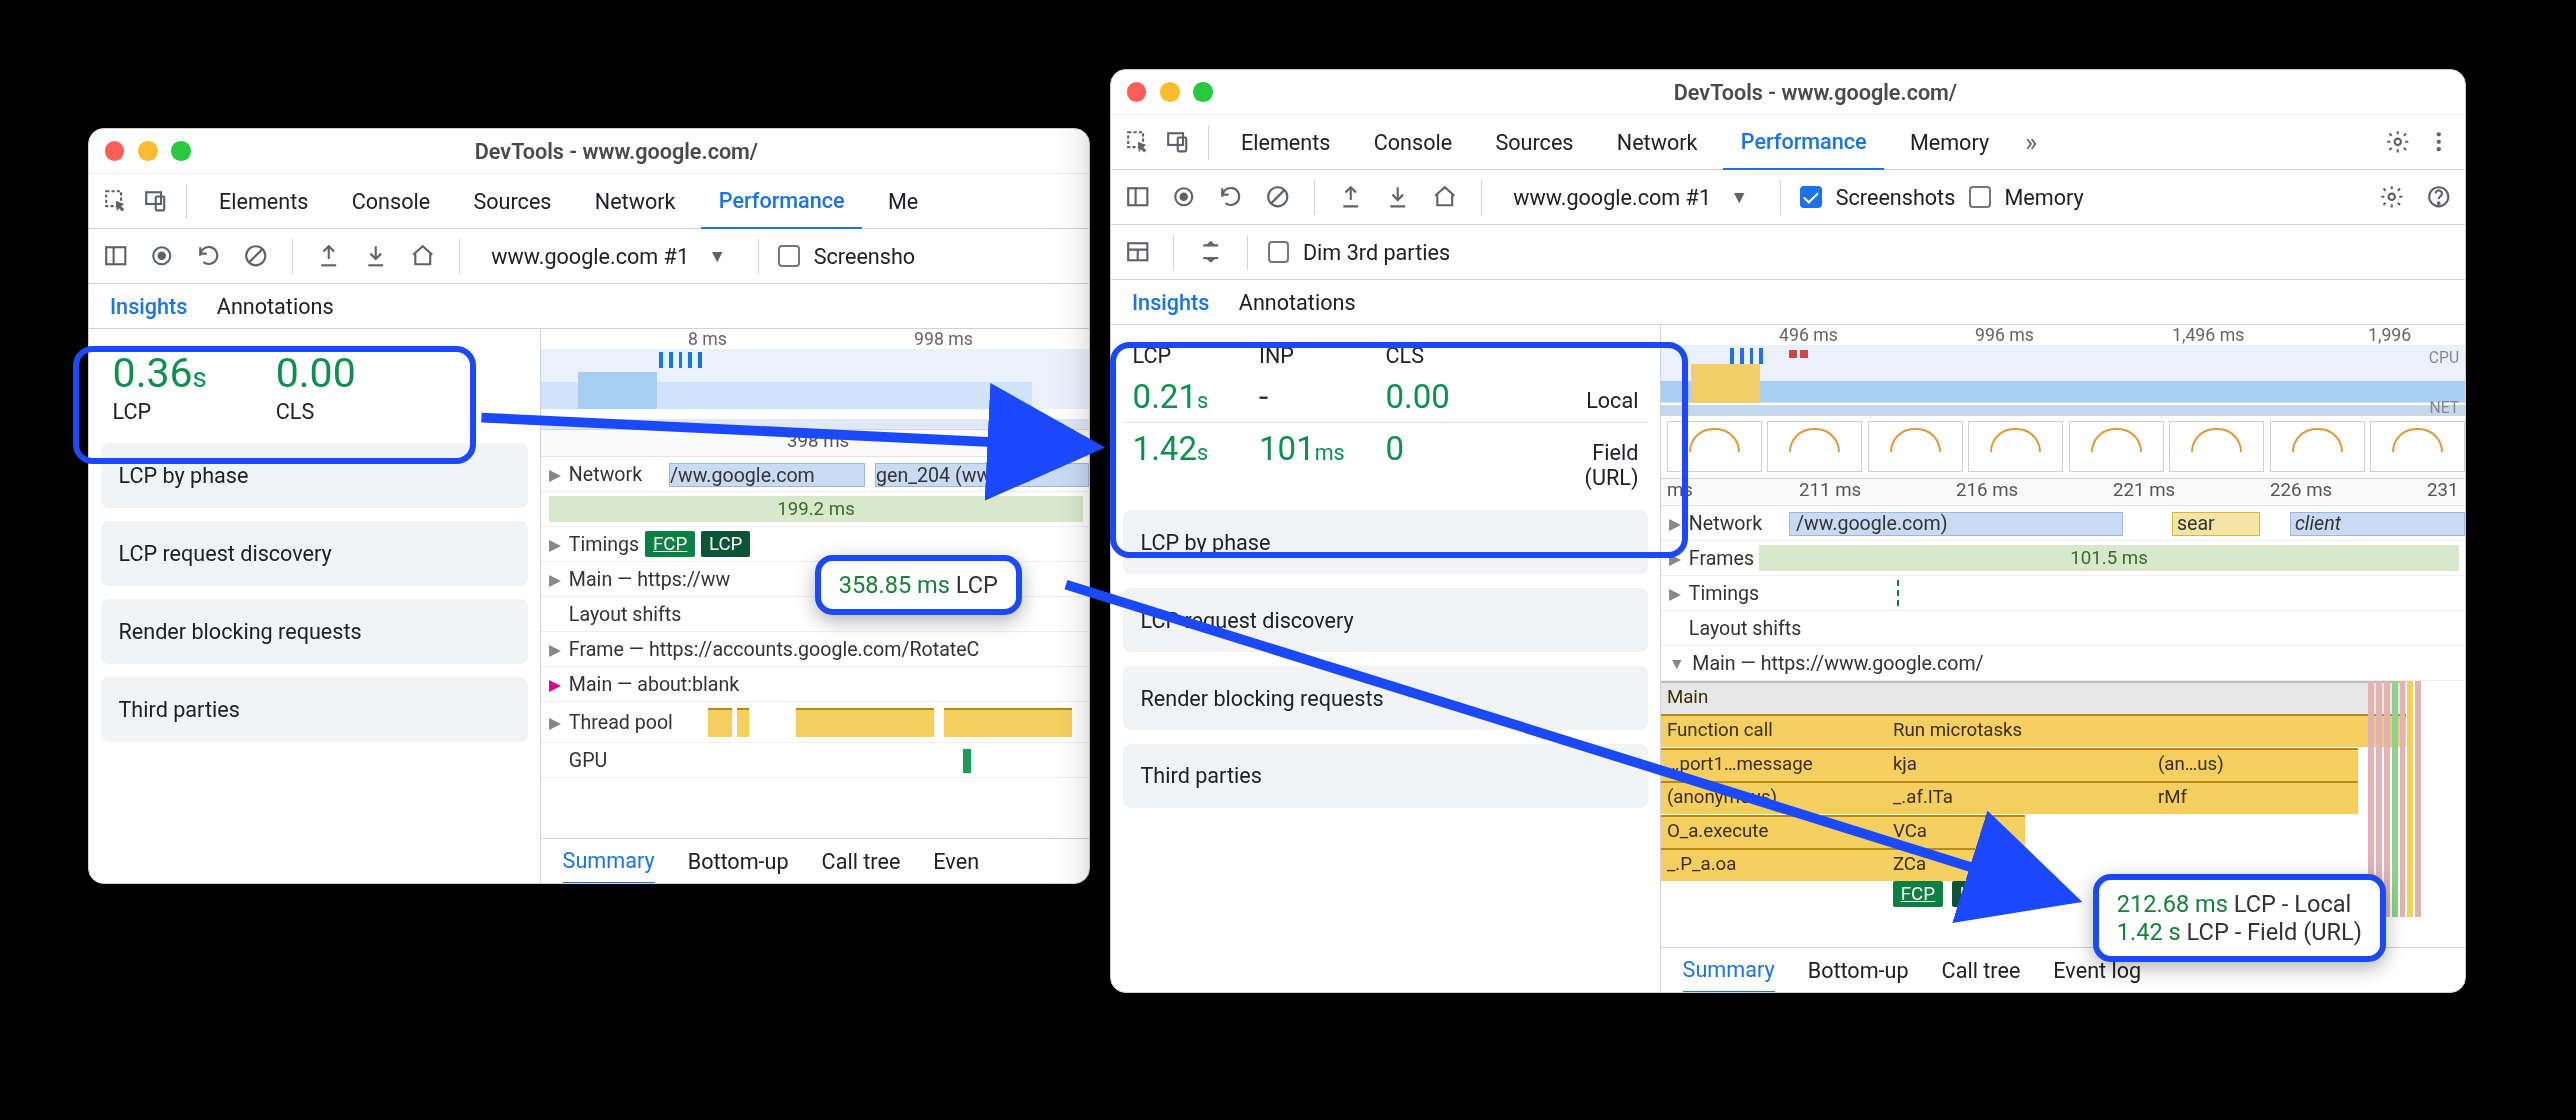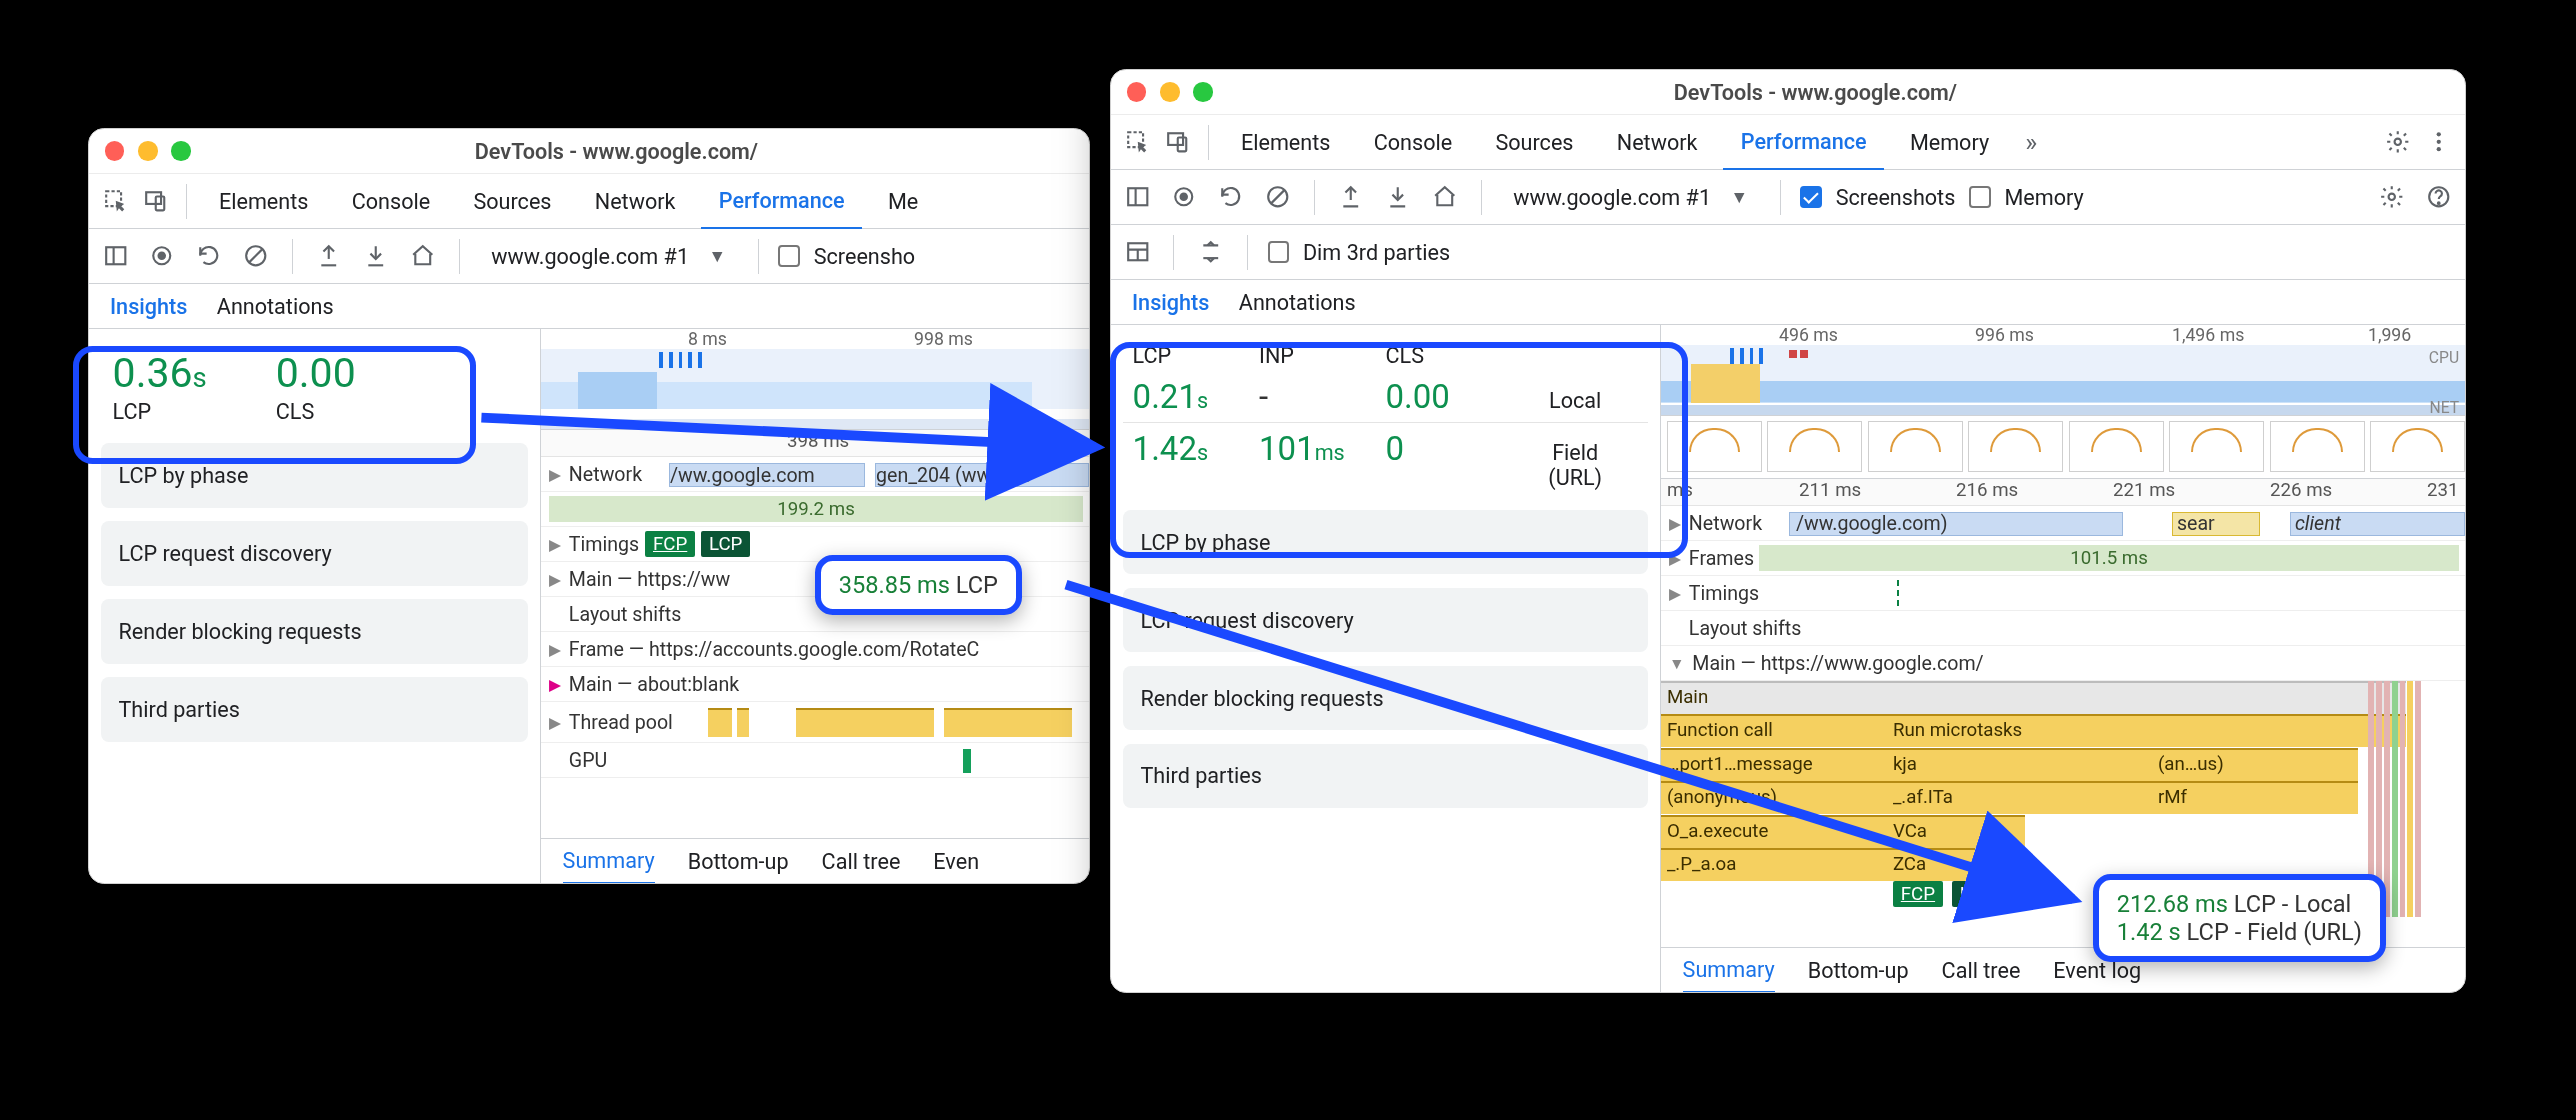--- a/index.html
+++ b/index.html
@@ -63,21 +63,21 @@
   .big .unit{font-size:27.5px;}
   .mlabel{font-size:21.6px;color:var(--text-dark);margin-top:2px;}
   .card{background:var(--insight-bg);border-radius:7.9px;padding:19.6px 17.7px;font-size:21.6px;color:var(--text-dark);}
 
   .metrics-table{width:100%;font-size:21.6px;}
   .metrics-table .hdr{display:flex;color:var(--text-dark);padding:3.9px 9.8px;}
   .metrics-table .hdr>div,.metrics-table .drow>div{flex:1;}
   .metrics-table .drow{display:flex;padding:5.9px 9.8px;align-items:baseline;}
   .metrics-table .val{color:var(--green);font-size:33px;}
   .metrics-table .val .unit{font-size:21.6px;}
-  .metrics-table .side{flex:0 0 98px;text-align:center;font-size:21.6px;color:var(--text-dark);}
+  .metrics-table .side{flex:0 0 98px;text-align:right;font-size:21.6px;color:var(--text-dark);}
 
   .main{flex:1;display:flex;flex-direction:column;min-width:0;}
 
   .ovruler{height:19.6px;background:#fff;font-size:17.7px;color:#666;display:flex;align-items:center;padding-left:9.8px;position:relative;}
   .ovruler span{position:absolute;}
   .overview{height:81px;background:linear-gradient(to bottom,#eaf1fb 0,#eaf1fb 75%,#fff 75%);position:relative;border-bottom:1px solid var(--chrome-border);overflow:hidden;}
   .ov-silh{position:absolute;bottom:19.6px;left:0;right:0;height:47px;background:
     linear-gradient(to top,var(--timeline-blue2),var(--timeline-blue2)) 37px 9.8px/79px 37px no-repeat,
     linear-gradient(to top,var(--timeline-blue),var(--timeline-blue)) 0 19.6px/491px 27.5px no-repeat;}
   .ov-marks{position:absolute;top:3.9px;left:118px;display:flex;gap:5.9px;}

